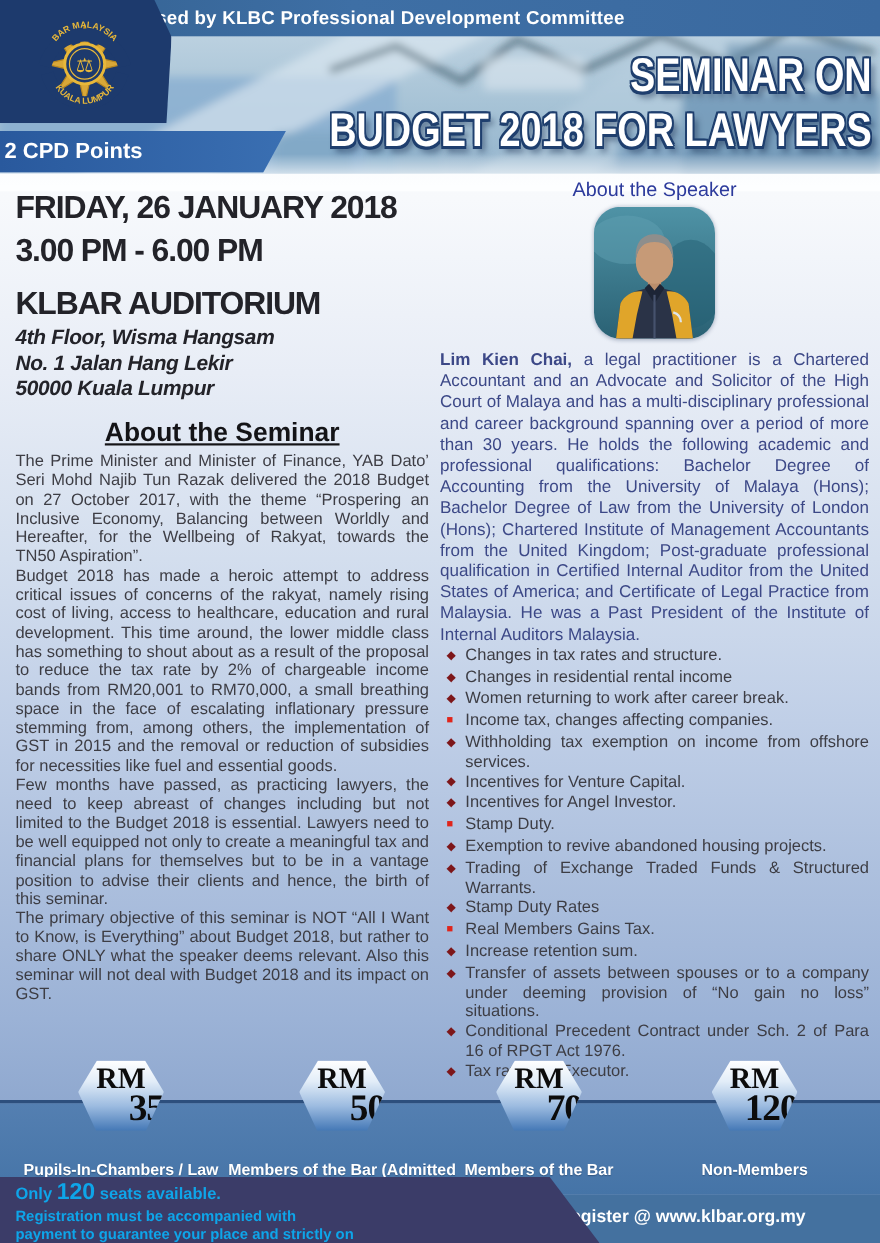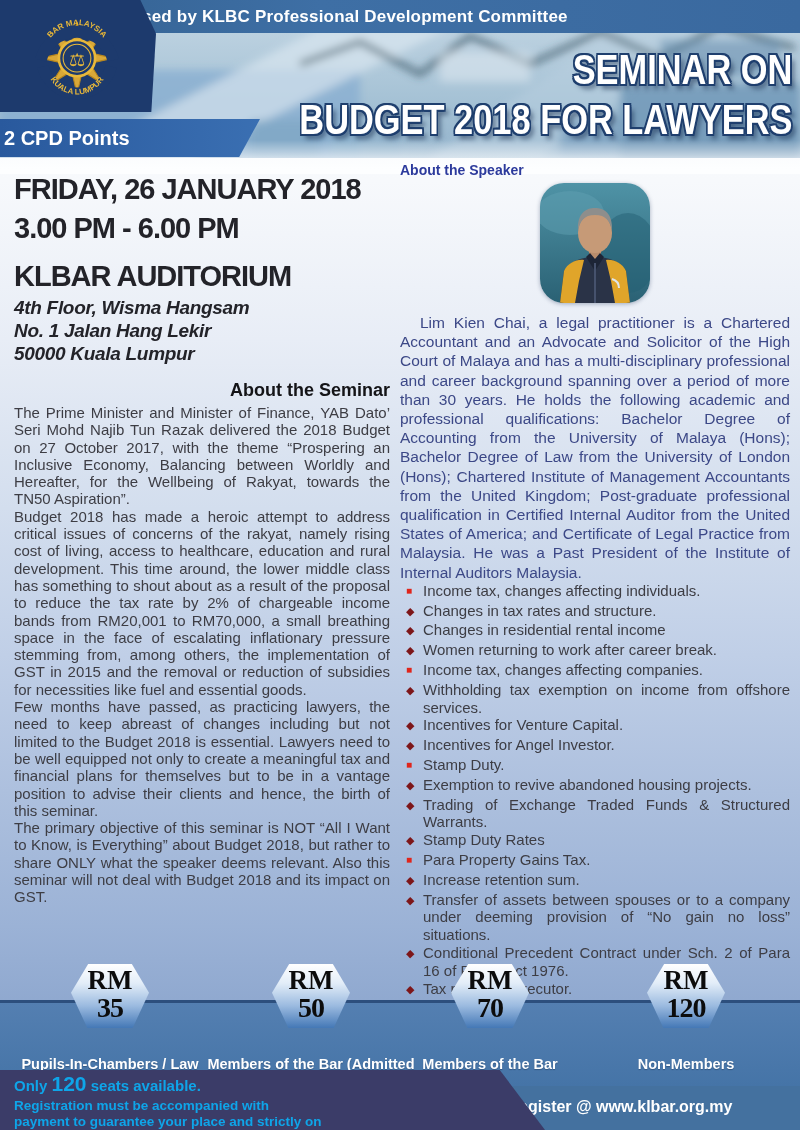--- a/index.html
+++ b/index.html
@@ -28,29 +28,29 @@
   .cpd-badge{position:absolute;top:119px;left:0;width:260px;height:38px;
     background:linear-gradient(90deg,#29599d,#3a6fb2);
     clip-path:polygon(0 0,100% 0,92% 100%,0 100%);
     color:#fff;font-weight:bold;font-size:20px;line-height:38px;padding-left:4px;box-sizing:border-box;
     box-shadow:0 2px 4px rgba(0,0,0,.3);}
   
   .col-left{position:absolute;left:14px;top:170px;width:376px;}
   .ev-big{font-size:29px;font-weight:bold;color:#232329;letter-spacing:-1px;line-height:39px;}
   .ev-venue{margin-top:9px;}
   .ev-addr{font-size:19px;font-weight:bold;color:#232329;line-height:23px;letter-spacing:-.3px;font-style:italic;}
-  .sem-head{text-align:right;font-weight:bold;font-size:18px;color:#141417;margin:15px 0 3px;}
+  .sem-head{text-align:center;font-weight:bold;font-size:24px;color:#141417;margin:15px 0 3px;text-decoration:underline;}
   .sem-body p{margin:0;text-align:justify;font-size:15px;line-height:17.3px;color:#3d3d44;}
   
   .col-right{position:absolute;left:400px;top:162px;width:390px;}
-  .spk-head{text-align:left;font-weight:bold;font-size:14px;color:#2c3a9c;}
+  .spk-head{text-align:center;font-weight:normal;font-size:18px;color:#2c3a9c;}
   .photo{width:110px;height:120px;margin:5px auto 10px;border-radius:24px;overflow:hidden;
     box-shadow:0 1px 4px rgba(20,40,80,.35);}
   .bio{text-align:justify;font-size:15.5px;line-height:19.2px;color:#3c4887;margin:0;}
-  .bio .nm{font-weight:normal;margin-left:20px;}
+  .bio .nm{font-weight:bold;}
   .areas-head{font-weight:bold;font-size:15.5px;color:#26262c;margin:7px 0 2px 24px;}
   ul.areas{list-style:none;margin:0;padding:0 0 0 6px;}
   ul.areas li{display:flex;font-size:15px;line-height:17.8px;color:#3d3d44;}
   .blt{flex:0 0 17px;width:17px;}
   .blt.square::before{content:"■";color:#e0251b;font-size:10px;position:relative;top:-2px;}
   .blt.diamond::before{content:"◆";color:#7d1619;font-size:11px;position:relative;top:-1px;}
   ul.areas li .txt{flex:1;text-align:justify;}
   
   .price-band{position:absolute;left:0;top:1000px;width:800px;height:86px;
     background:linear-gradient(180deg,#547fb1,#4574a7);border-top:3px solid #2d4f7d;box-sizing:border-box;}
@@ -58,21 +58,21 @@
   .price-item{position:absolute;top:964px;width:200px;text-align:center;}
   .price-item:nth-of-type(1){left:10px;}
   .price-item:nth-of-type(2){left:205px;width:212px;}
   .price-item:nth-of-type(3){left:390px;}
   .price-item:nth-of-type(4){left:586px;}
   .hex{position:relative;width:78px;height:64px;margin:0 auto;
     background:linear-gradient(180deg,#ffffff 0%,#e2edf8 30%,#9cbbe0 65%,#4478b6 100%);
     clip-path:polygon(22% 0,78% 0,100% 45%,79% 100%,21% 100%,0 45%);
     font-family:"Liberation Serif",serif;font-weight:bold;color:#0c0c0c;}
   .hex .cur{font-size:27px;line-height:27px;padding-top:3px;}
-  .hex .amt{font-size:28px;line-height:28px;letter-spacing:-1px;}
+  .hex .amt{font-size:34px;line-height:28px;letter-spacing:-1px;text-align:right;}
   .price-label{margin-top:27px;color:#fff;font-size:14.5px;font-weight:bold;line-height:19px;
     text-shadow:0 1px 1px rgba(20,40,70,.4);}
   
   .register-strip{position:absolute;left:290px;top:1086px;width:510px;height:44px;background:#44719f;}
   .register-text{position:absolute;left:440px;top:1098px;width:360px;text-align:center;
     color:#fff;font-weight:bold;font-size:16px;}
   .footer-navy{position:absolute;left:0;top:1070px;width:545px;height:60px;background:#3b3c68;
     clip-path:polygon(0 0,91.7% 0,100% 100%,0 100%);color:#0ea5e9;box-sizing:border-box;
     padding:3px 0 0 14px;}
   .seats-line{font-size:15px;font-weight:bold;line-height:22px;}
@@ -189,24 +189,20 @@
         <path d="M46,74 L55,88 L64,74 L60,70 L55,76 L50,70 Z" fill="#1d2536"></path>
         <rect x="54" y="80" width="2" height="40" fill="#46526d"></rect>
         <path d="M72,96 q7,2 7,9" fill="none" stroke="#dfe5ea" stroke-width="2"></path>
       </svg>
     </div>
 
     <p class="bio"><span class="nm">Lim Kien Chai,</span><span> a legal practitioner is a Chartered Accountant and an Advocate and Solicitor of the High Court of Malaya and has a multi-disciplinary professional and career background spanning over a period of more than 30 years. He holds the following academic and professional qualifications: Bachelor Degree of Accounting from the University of Malaya (Hons); Bachelor Degree of Law from the University of London (Hons); Chartered Institute of Management Accountants from the United Kingdom; Post-graduate professional qualification in Certified Internal Auditor from the United States of America; and Certificate of Legal Practice from Malaysia. He was a Past President of the Institute of Internal Auditors Malaysia.</span></p>
 
     <ul class="areas">
 
-        <li>
-          <span class="blt square"></span>
-          <span class="txt">Income tax, changes affecting individuals.</span>
-        </li>
 
         <li>
           <span class="blt diamond"></span>
           <span class="txt">Changes in tax rates and structure.</span>
         </li>
 
         <li>
           <span class="blt diamond"></span>
           <span class="txt">Changes in residential rental income</span>
         </li>
@@ -252,21 +248,21 @@
           <span class="txt">Trading of Exchange Traded Funds &amp; Structured Warrants.</span>
         </li>
 
         <li>
           <span class="blt diamond"></span>
           <span class="txt">Stamp Duty Rates</span>
         </li>
 
         <li>
           <span class="blt square"></span>
-          <span class="txt">Para Property Gains Tax.</span>
+          <span class="txt">Real Members Gains Tax.</span>
         </li>
 
         <li>
           <span class="blt diamond"></span>
           <span class="txt">Increase retention sum.</span>
         </li>
 
         <li>
           <span class="blt diamond"></span>
           <span class="txt">Transfer of assets between spouses or to a company under deeming provision of “No gain no loss” situations.</span>

